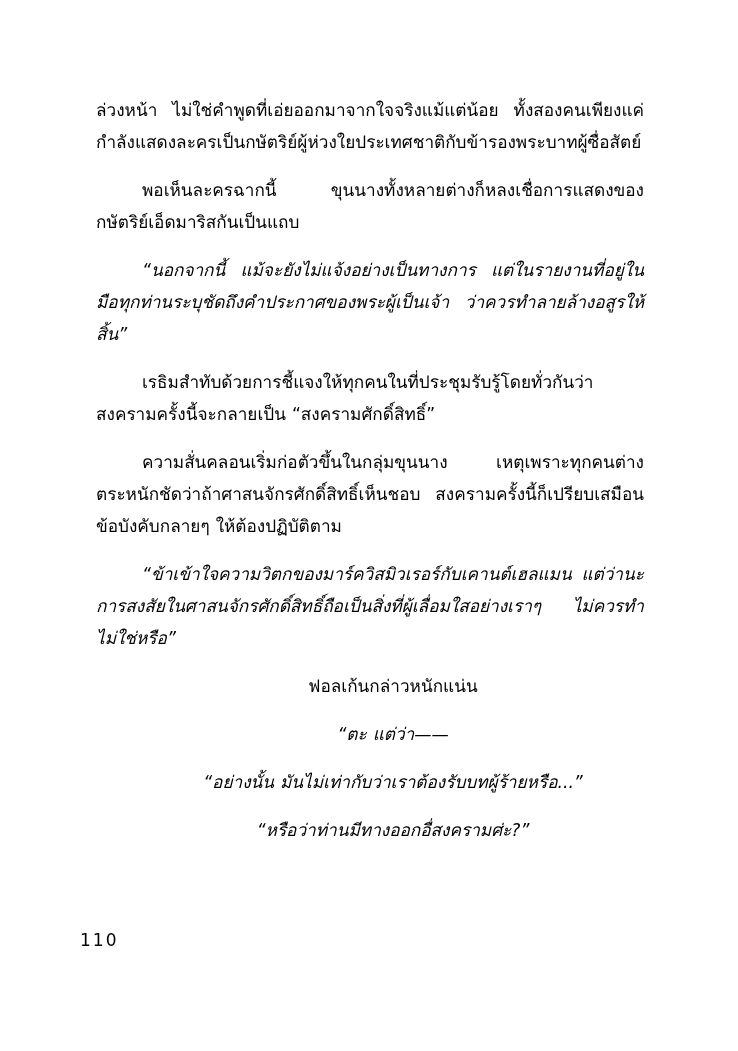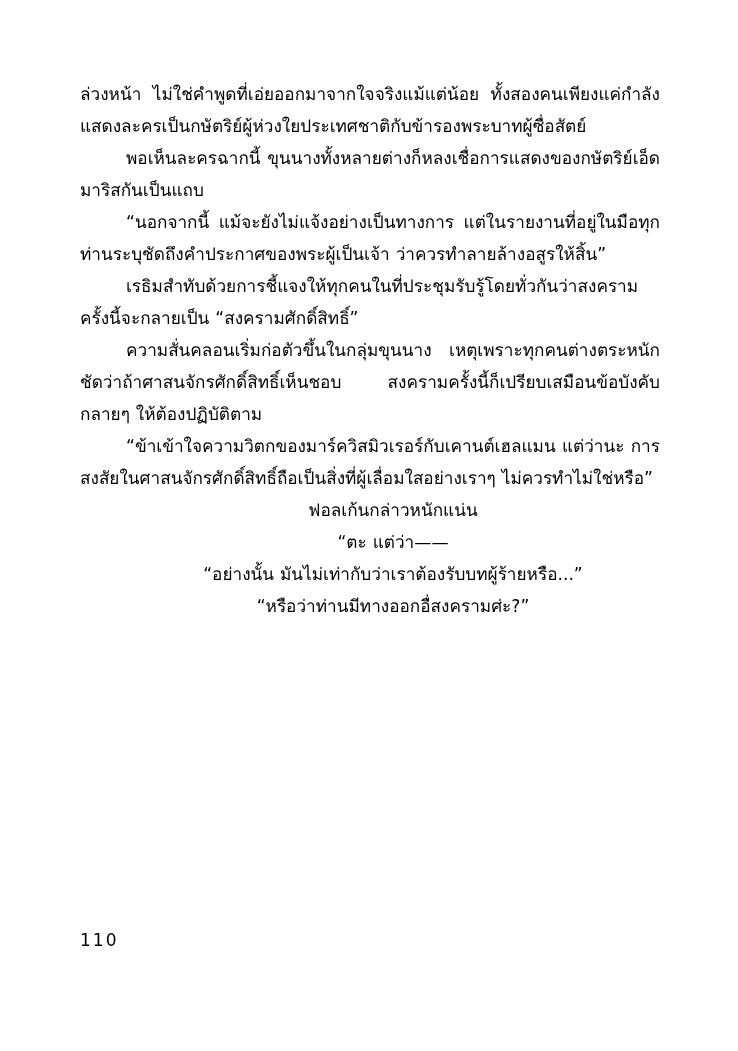--- a/index.html
+++ b/index.html
@@ -23,29 +23,30 @@
     height: 1051px;
     background: #ffffff;
   }
   .content {
     position: absolute;
     left: 80px;
     top: 78px;
     width: 580px;
   }
   p.para {
-    margin: 0;
+    margin: 16px;
     font-size: 17.2px;
     line-height: 32px;
     text-align: justify;
     text-justify: inter-word;
     word-spacing: 0.5px;
     white-space: pre-wrap;
   }
   p.para.italic {
+    font-style: italic;
   }
   p.para.indent {
     text-indent: 46px;
   }
   p.para.nojustify {
     text-align: center;
   }
   .pagenum {
     position: absolute;
     left: 80px;

